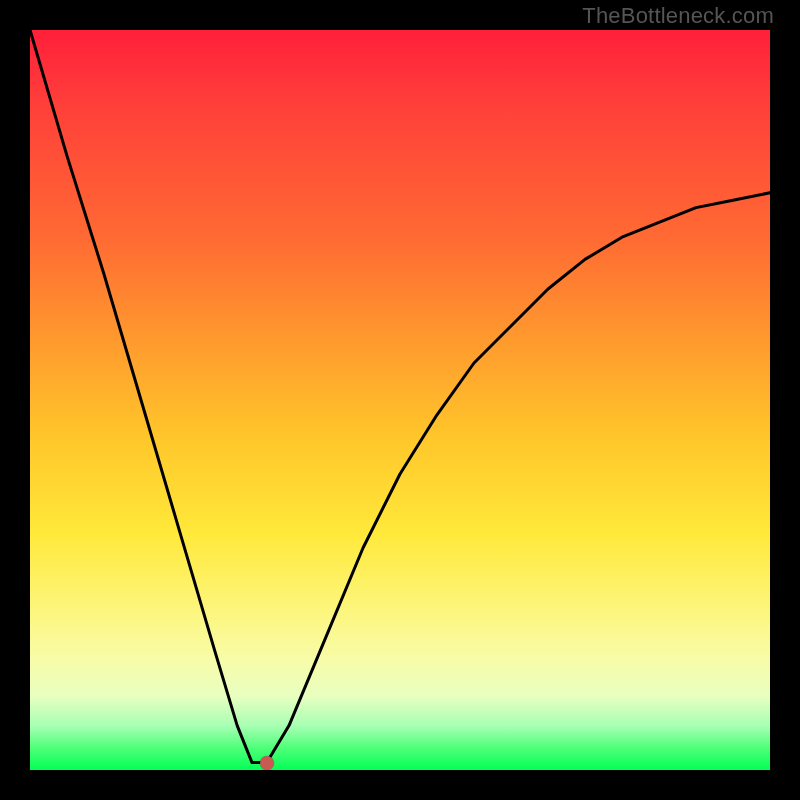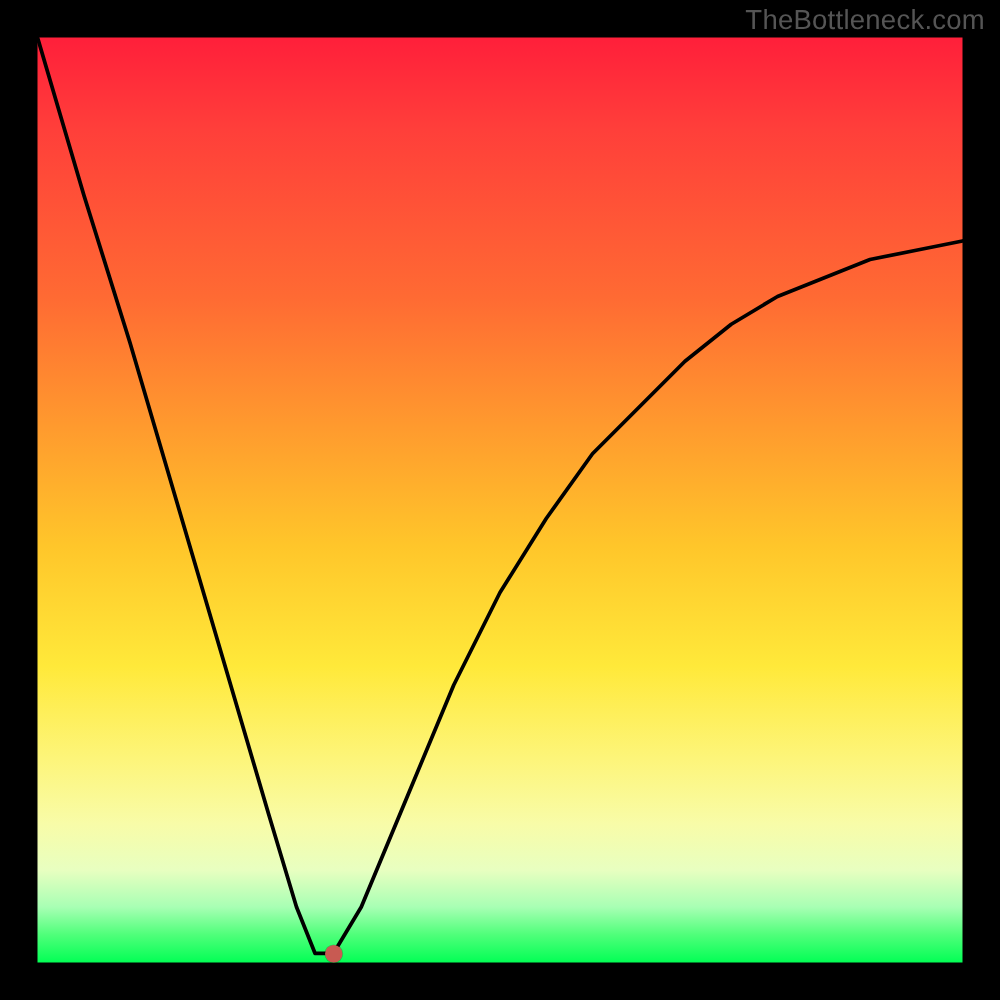--- a/index.html
+++ b/index.html
@@ -13,21 +13,21 @@
   }
   .frame {
     position: relative;
     width: 800px;
     height: 800px;
     background: #000;
   }
   .watermark {
     position: absolute;
     top: 3px;
-    right: 12px;
+    right: 26px;
     color: #555;
     font-size: 22px;
     font-weight: 500;
     letter-spacing: 0.2px;
     user-select: none;
   }
   .plot-area {
     position: absolute;
     left: 30px;
     top: 30px;

